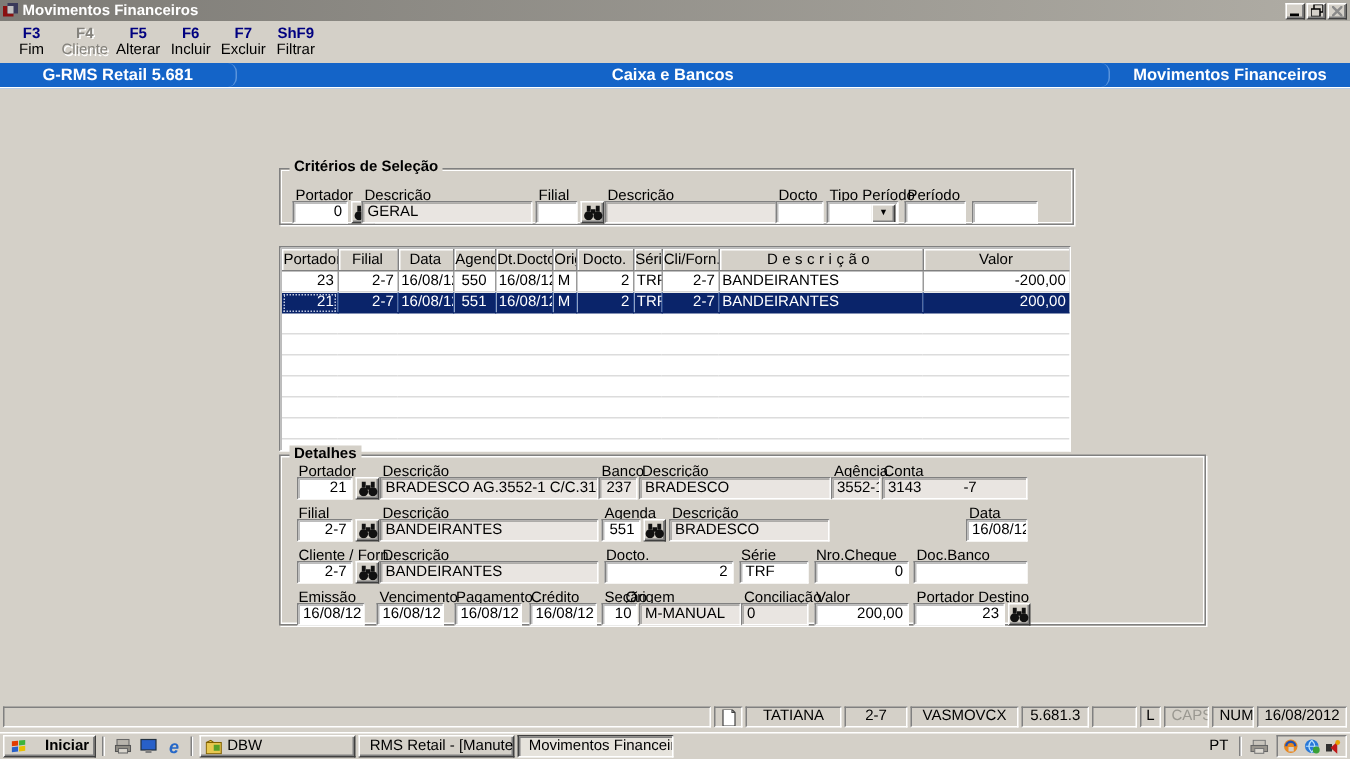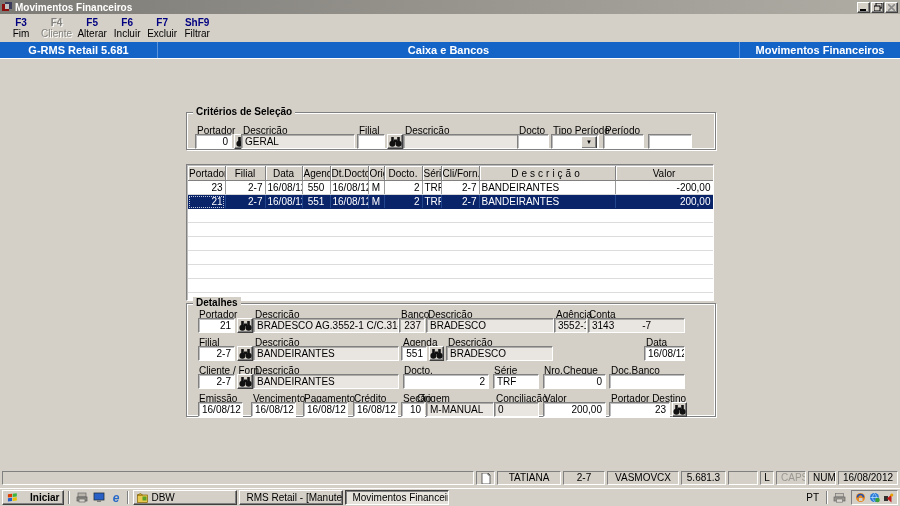--- a/index.html
+++ b/index.html
@@ -19,21 +19,21 @@
   .toolbar{position:absolute;left:0;top:14px;width:900px;height:28px;display:flex;align-items:center;
     padding-left:6px;gap:5px;box-sizing:border-box;}
   .tbi{text-align:center;min-width:30px;cursor:default;}
   .tbi .k{font-weight:bold;color:#000080;font-size:10px;line-height:11px;}
   .tbi .l{color:#000;font-size:10px;line-height:11px;}
   .tbi.disabled .k,.tbi.disabled .l{color:#84827c;text-shadow:1px 1px 0 #fff;}
 
   
   .bluebar{position:absolute;left:0;top:42px;width:900px;height:17px;background:#1464C8;display:flex;
     color:#fff;font-weight:bold;font-size:11px;line-height:17px;border-bottom:1px solid #fff;box-sizing:border-box;}
-  .bseg{text-align:center;white-space:nowrap;overflow:hidden;}
+  .bseg{text-align:center;white-space:nowrap;overflow:hidden;border-radius:6px;}
   .bseg.left{width:157px;border-right:1px solid #5a94dc;}
   .bseg.mid{flex:1;border-right:1px solid #5a94dc;}
   .bseg.right{width:160px;}
 
   
   .groupbox{position:absolute;border:1px solid #808080;
     box-shadow:inset 1px 1px 0 #fff,inset -1px -1px 0 #fff,1px 1px 0 #fff;box-sizing:border-box;}
   .legend{position:absolute;top:-7px;left:6px;background:#D4D0C8;padding:0 3px;font-weight:bold;white-space:nowrap;}
 
   .lbl{position:absolute;white-space:nowrap;font-size:10px;}
@@ -269,21 +269,21 @@
             <td colspan="11"></td>
           </tr>
       <tr class="empty">
             <td colspan="11"></td>
           </tr>
 
     </tbody>
       </table>
   </div>
 
-  <div class="groupbox" style="left:186px;top:303px;width:530px;height:114px;">
+  <div class="groupbox" style="left:186px;top:303px;width:618px;height:114px;">
     <span class="legend">Detalhes</span>
 
     <div class="lbl" style="left:12px;top:5px;">Portador</div>
     <div class="fld num" style="left:11px;top:14px;width:37px;">21</div>
     <button class="binoc" style="left:50px;top:14px;">
         <svg width="13" height="10" viewBox="0 0 13 10">
           <rect x="2.2" y="0" width="2.6" height="4" fill="#111"></rect>
           <rect x="8.2" y="0" width="2.6" height="4" fill="#111"></rect>
           <rect x="5" y="2.5" width="3" height="3" fill="#111"></rect>
           <circle cx="3.4" cy="6.8" r="3" fill="#111"></circle>

